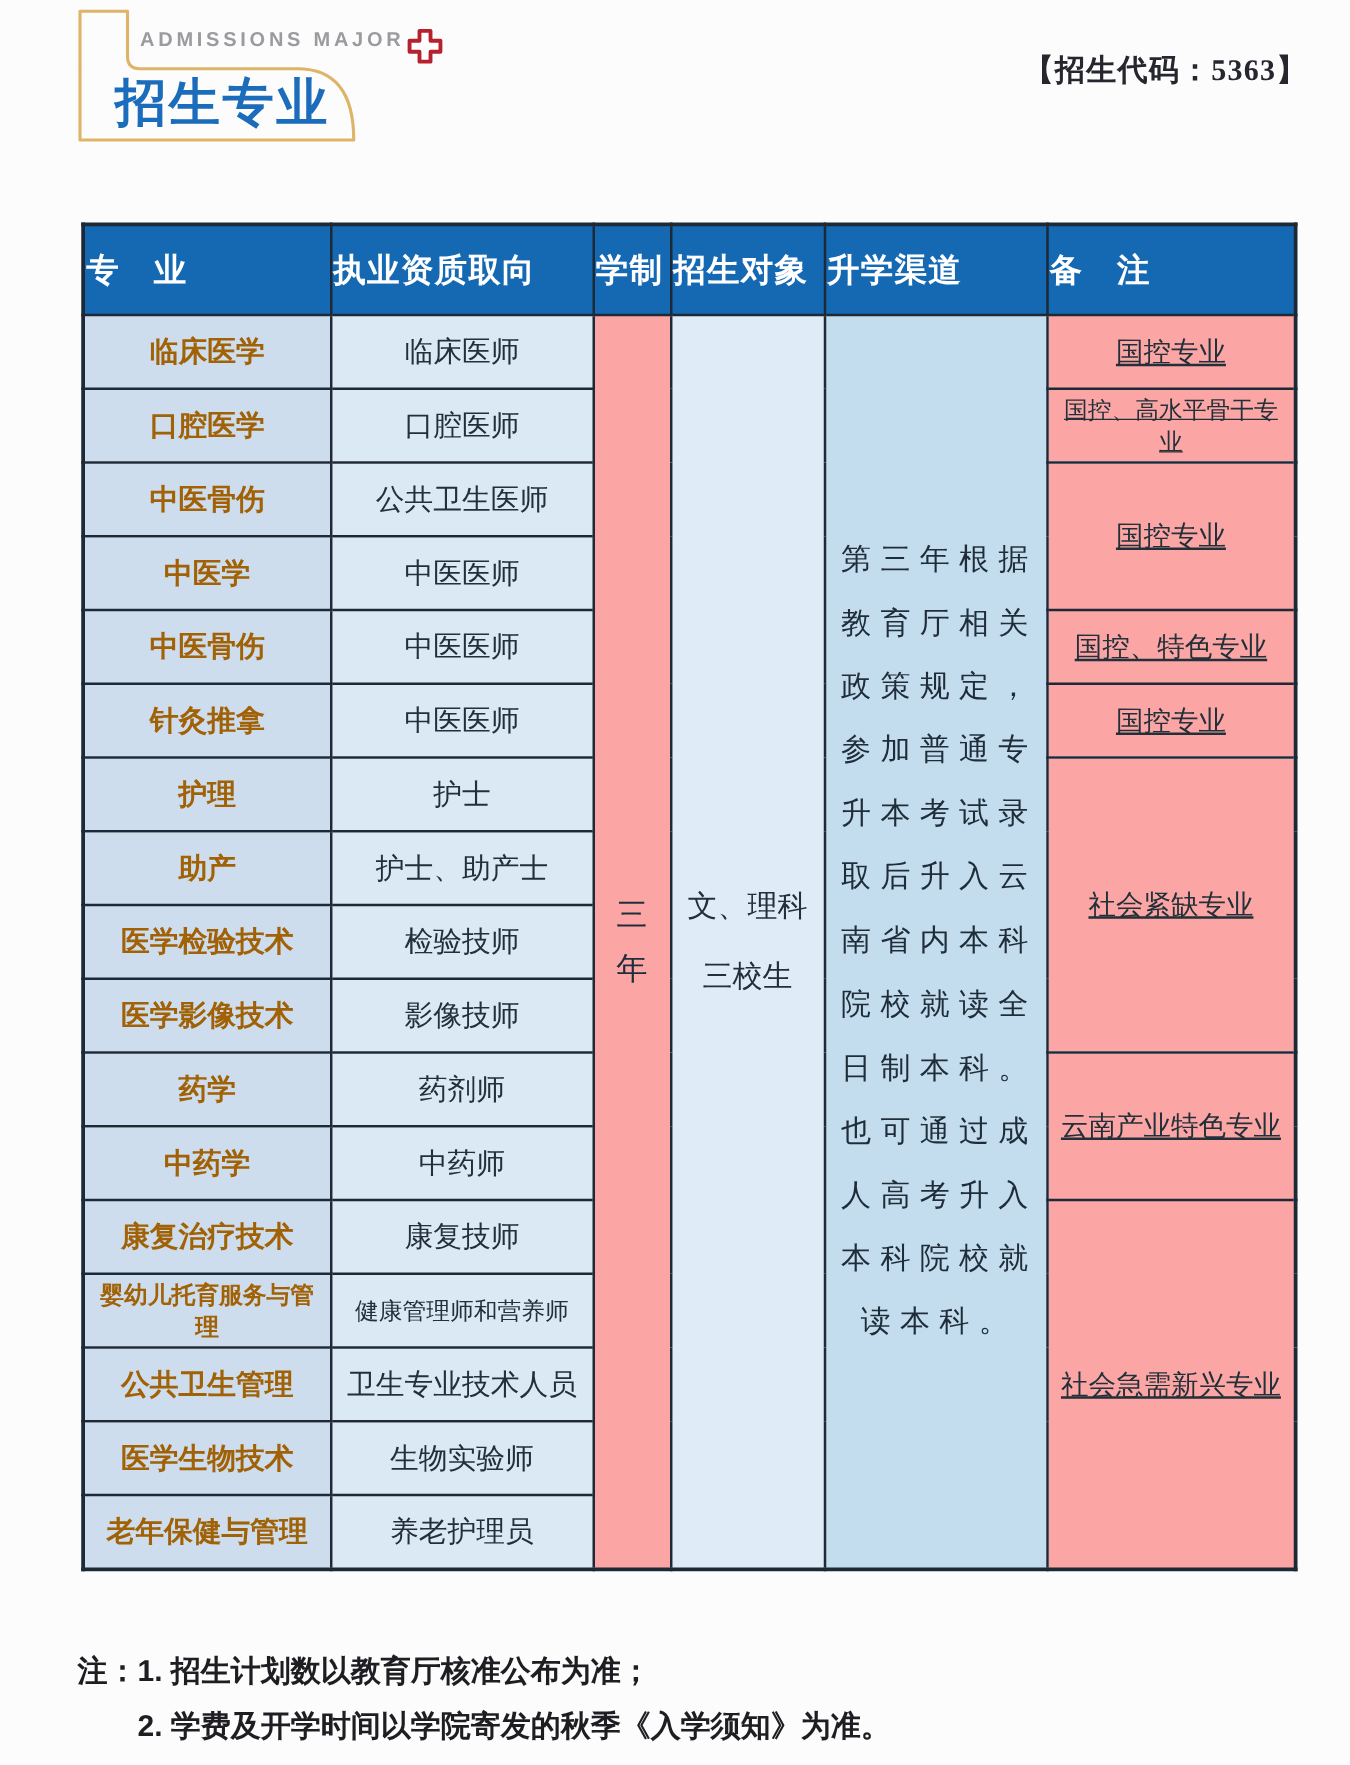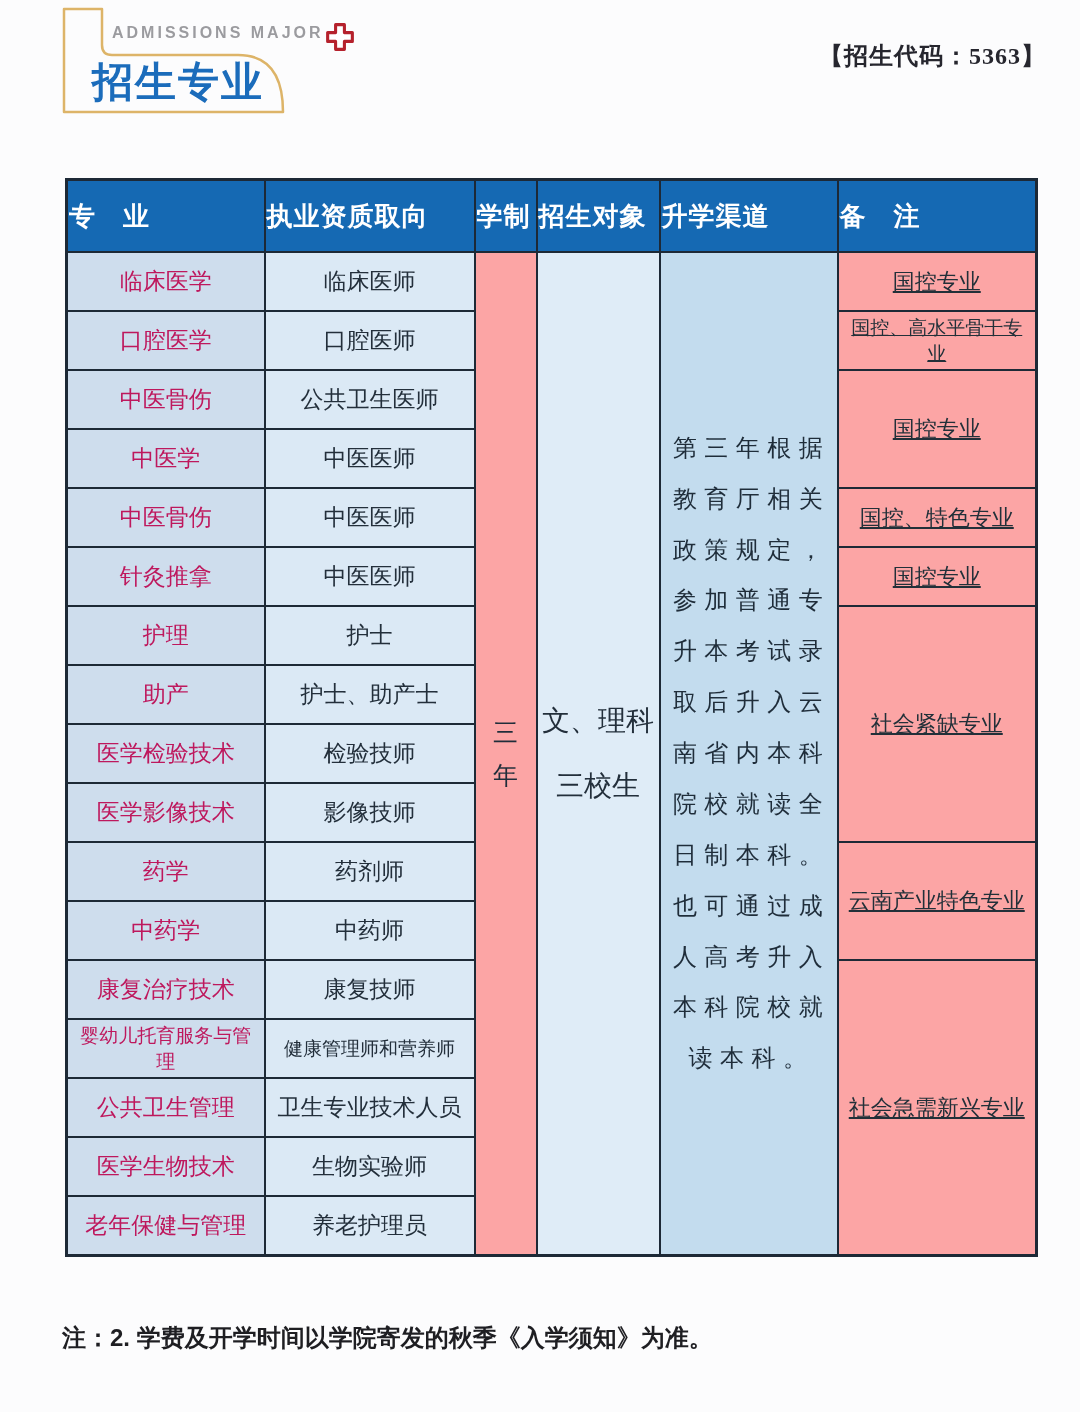--- a/index.html
+++ b/index.html
@@ -36,25 +36,25 @@
   }
   .majors th{
     height:68px;background:#1569b3;color:#ffffff;
     font-size:26px;font-weight:700;letter-spacing:1px;
     border:2px solid #1d2936;text-align:left;vertical-align:middle;
   }
   .majors td{
     border:2px solid #1d2936;text-align:center;vertical-align:middle;
     height:57px;padding:0 4px;overflow:hidden;
   }
-  td.c-major{background:#cedded;font-weight:400;font-size:23px;color:#be185d;}
+  td.c-major{background:#cedded;font-weight:700;font-size:23px;color:#a16207;}
   td.c-qual{background:#dbe9f5;font-size:23px;color:#232f3b;}
   td.c-duration{background:#fca5a5;font-size:25px;color:#1f2d3a;margin-left:34px;}
   td.c-duration .vtext{width:1.1em;margin:0 auto;word-break:break-all;line-height:1.7;}
-  td.c-target{background:#dfecf7;font-size:28px;color:#232f3b;line-height:2.3;white-space:pre-line;}
+  td.c-target{background:#dfecf7;font-size:24px;color:#232f3b;line-height:2.3;white-space:pre-line;}
   td.c-pathway{
     background:#c3dcee;font-size:24px;color:#1f2d3a;line-height:2.12;
     letter-spacing:0.31em;white-space:pre-line;padding-left:10px;
   }
   td.c-remark{background:#fca5a5;font-size:22px;color:#223039;text-decoration:underline;}
   .majors td.small{font-size:19px;}
   
   .notes{
     position:absolute;left:62px;top:1316px;display:flex;
     font-size:24px;font-weight:600;color:#1e1e22;line-height:1.85;
@@ -194,17 +194,18 @@
         <tr>
           <td class="c-major">老年保健与管理</td>
           <td class="c-qual">养老护理员</td>
         </tr>
       </tbody>
   </table>
 
   <div class="notes">
     <span class="prefix">注：</span>
     <div class="items">
+      <div>1. 招生计划数以教育厅核准公布为准；</div>
       <div>2. 学费及开学时间以学院寄发的秋季《入学须知》为准。</div>
     </div>
   </div>
 
 </div>
 
 </body></html>

